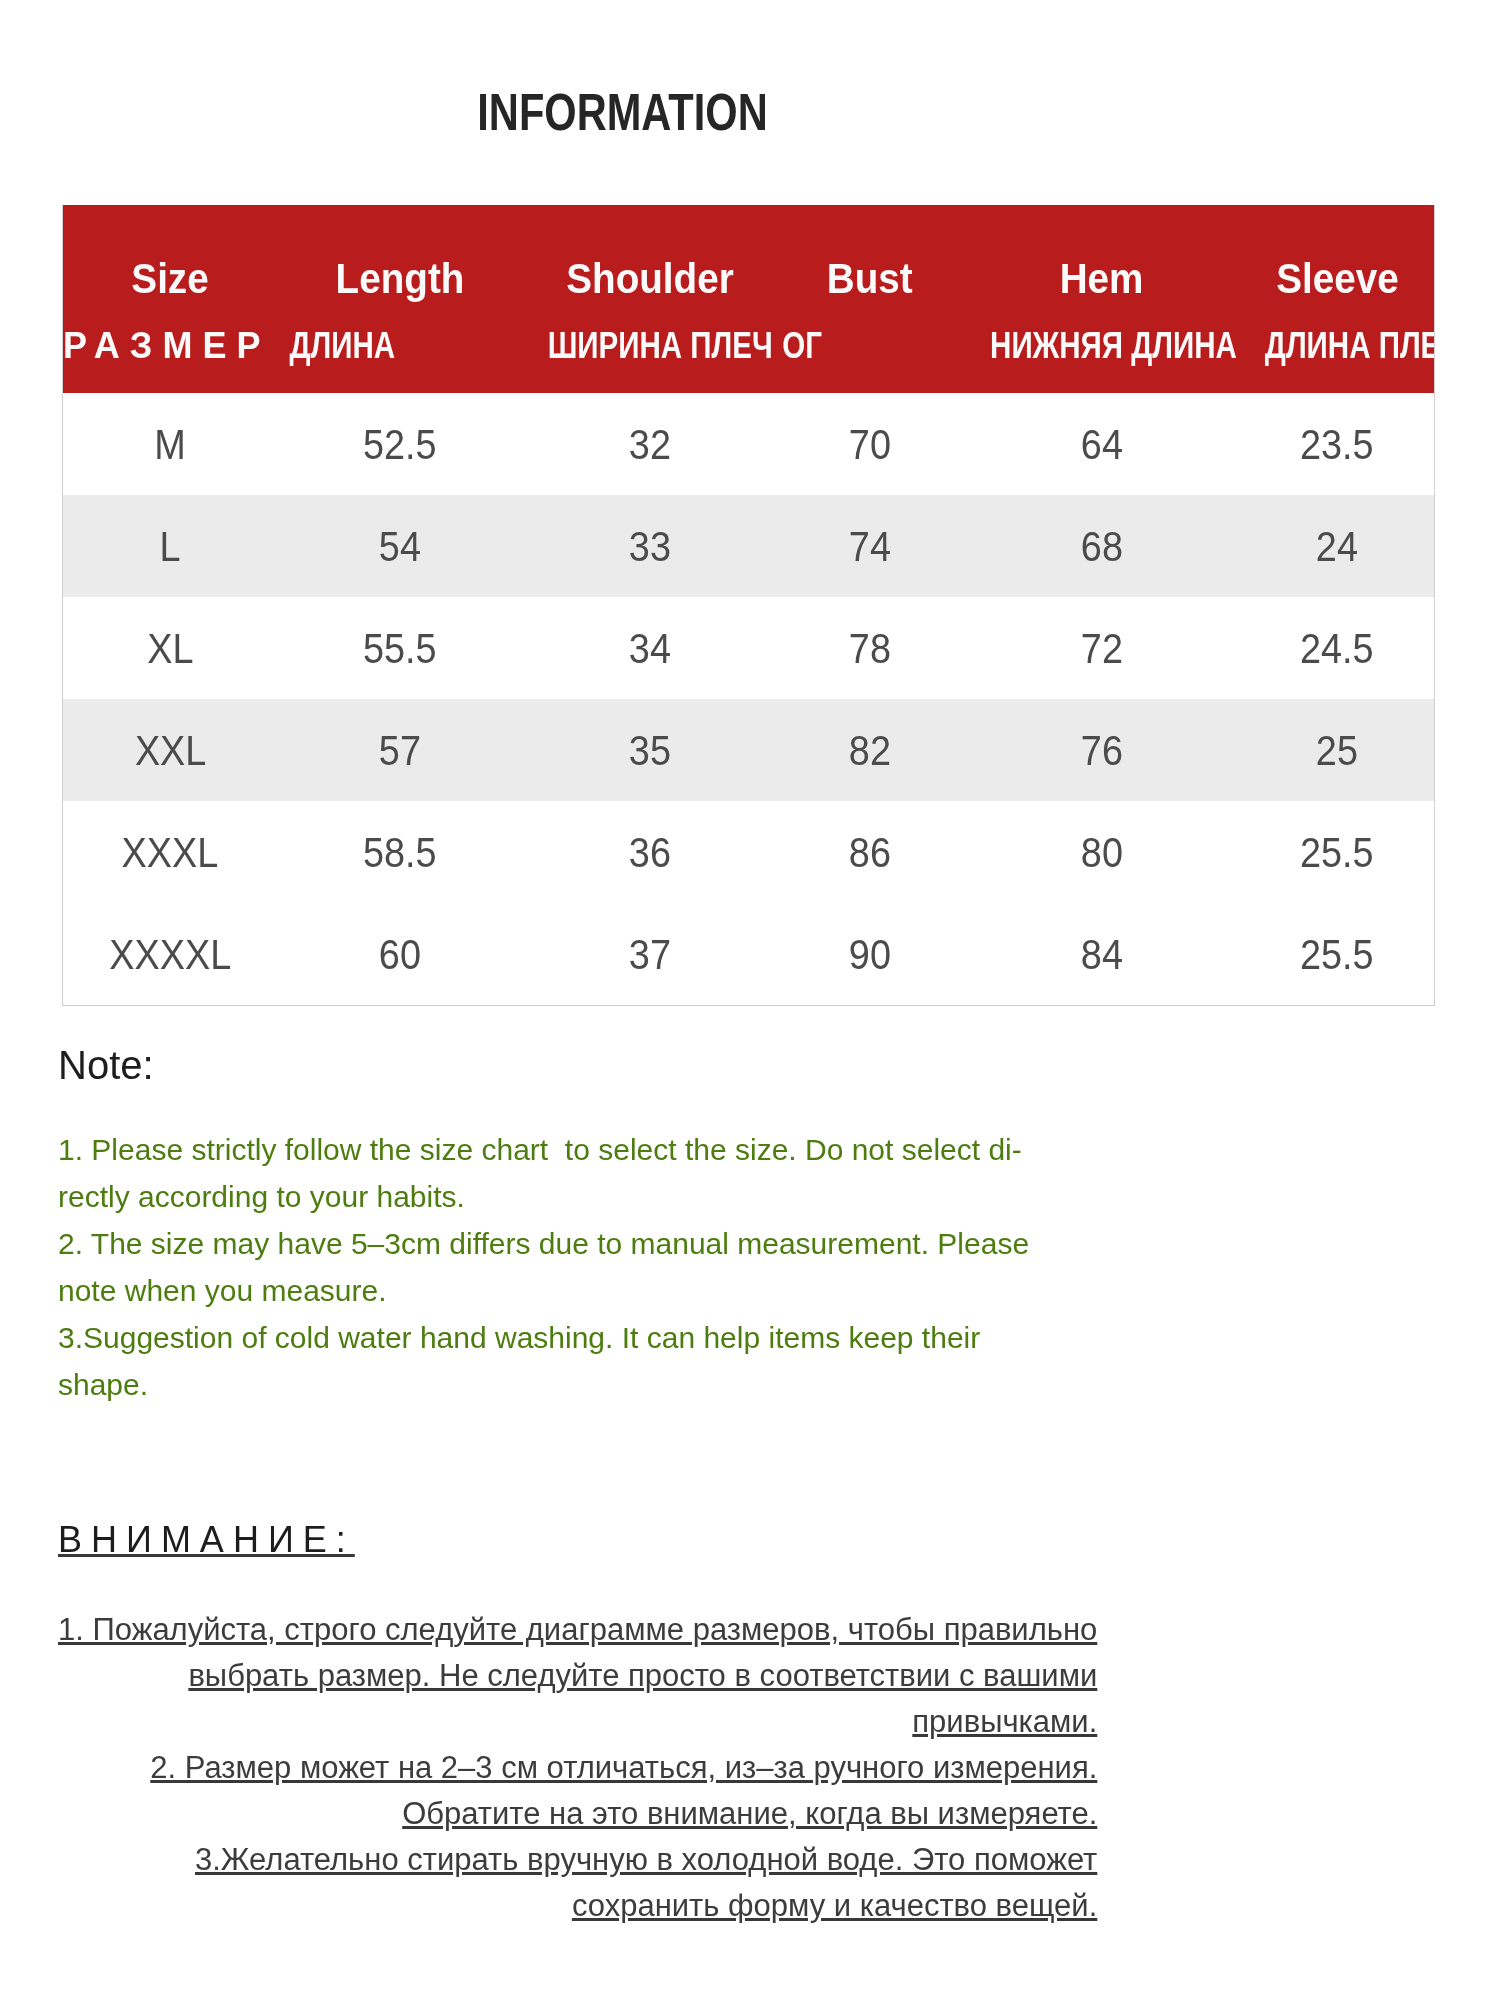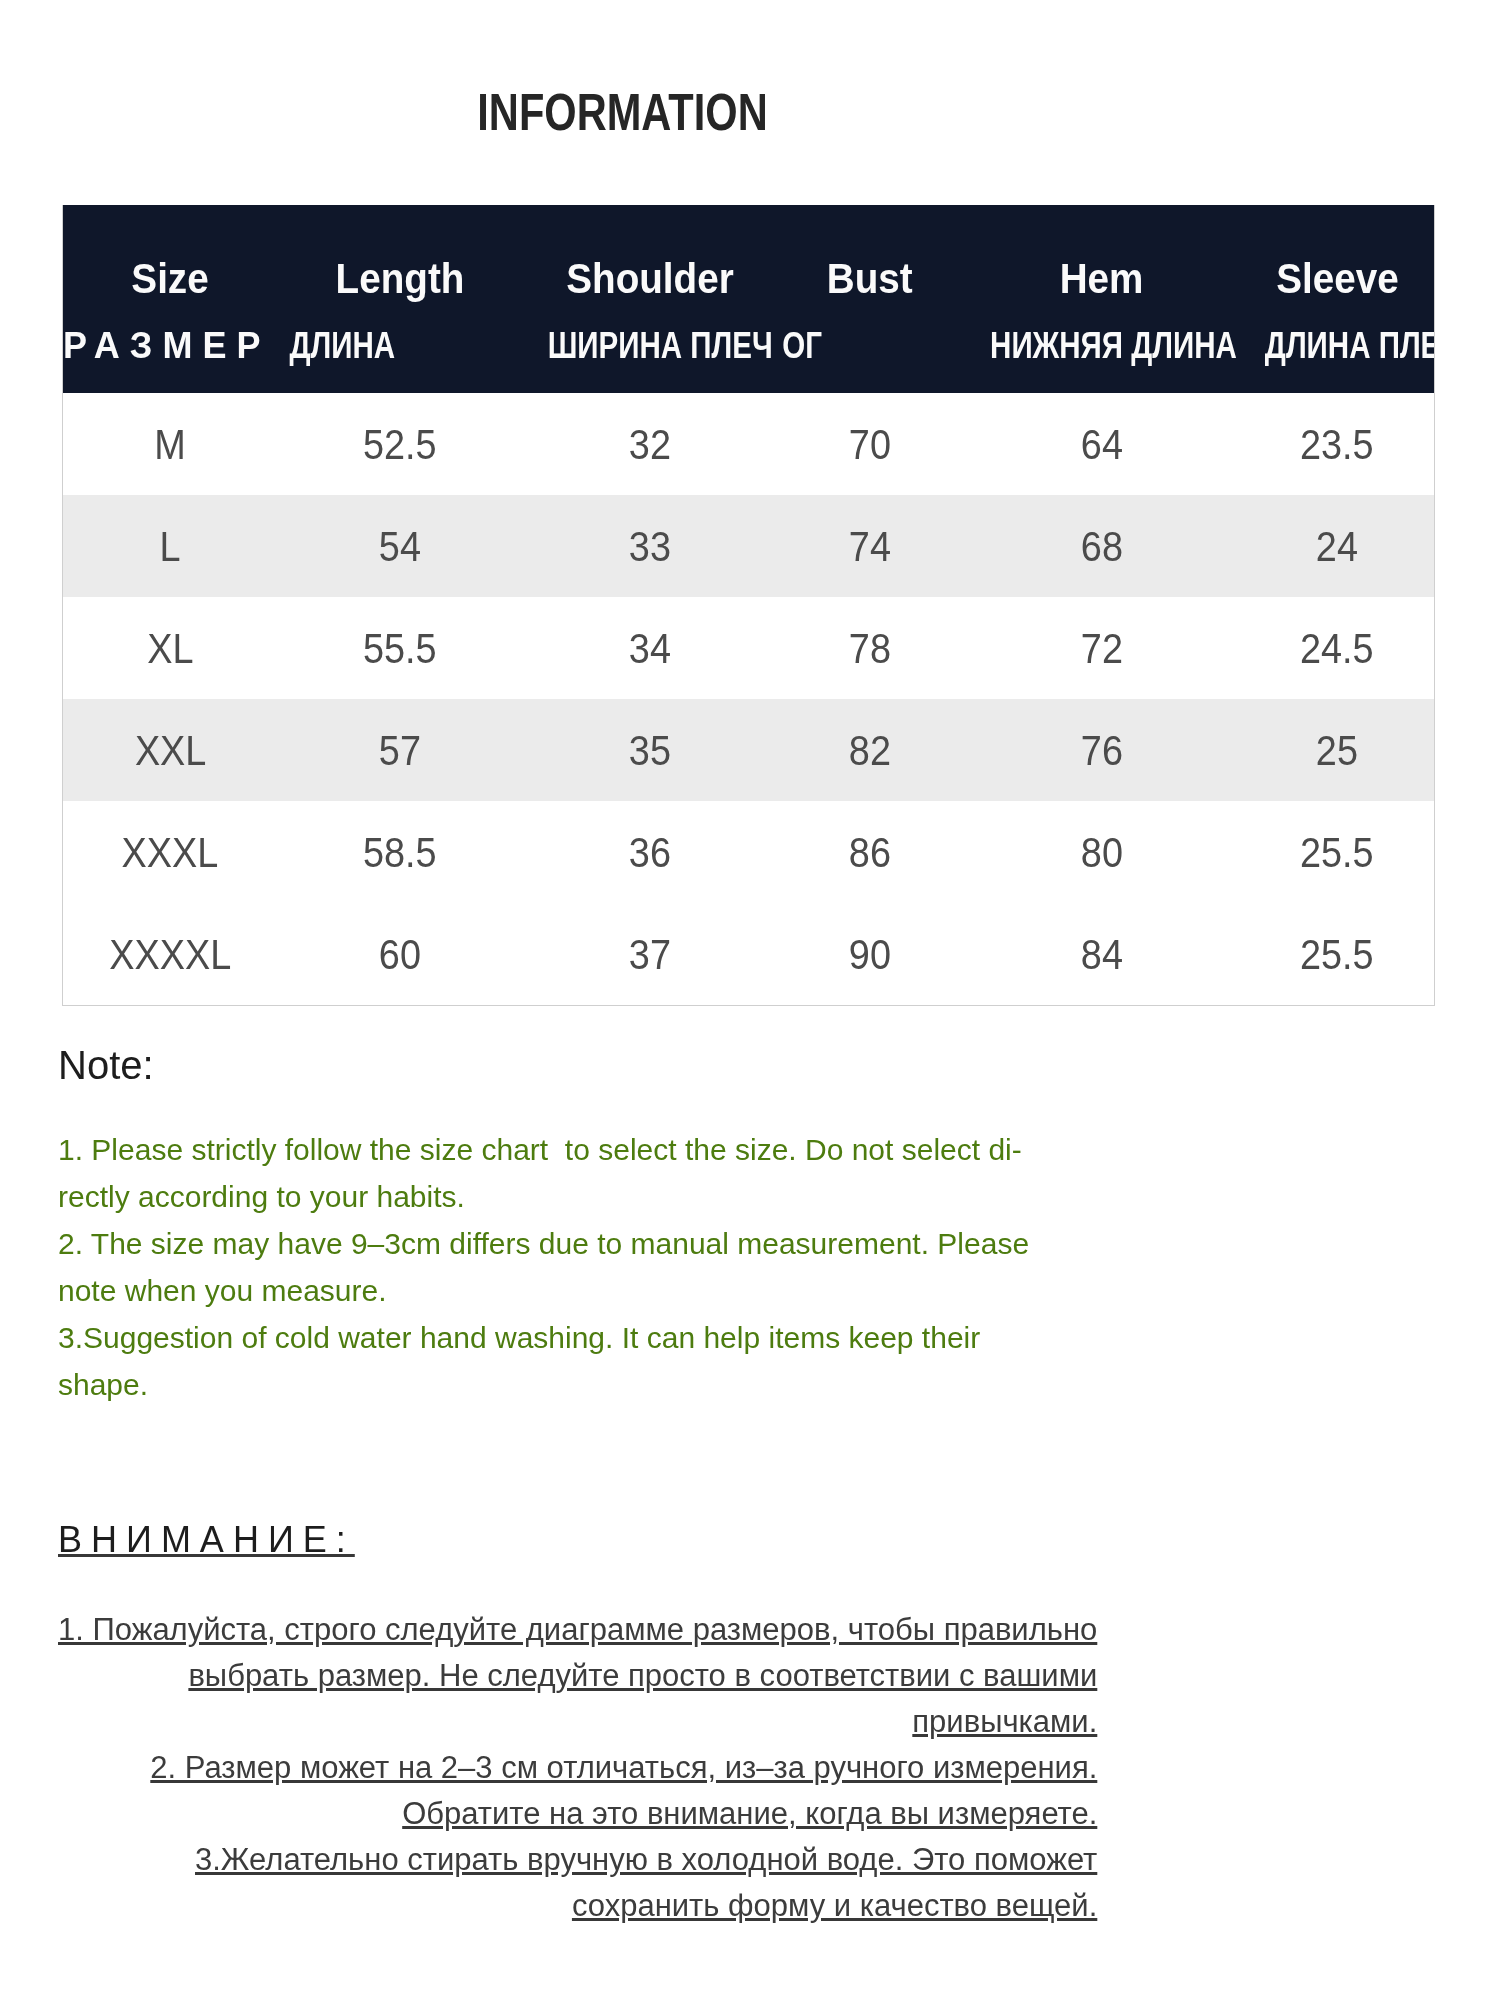--- a/index.html
+++ b/index.html
@@ -25,21 +25,21 @@
   table.size-table {
     position: absolute; left: 62px; top: 185px;
     width: 1372px; border-collapse: collapse; table-layout: fixed;
     border-left: 1px solid #cfcfcf;
     border-right: 1px solid #cfcfcf;
     border-bottom: 1px solid #cfcfcf;
   }
   col.c1 { width: 215px; } col.c2 { width: 245px; } col.c3 { width: 255px; }
   col.c4 { width: 185px; } col.c5 { width: 278px; } col.c6 { width: 194px; }
 
-  thead th { background: #0f172a; color: #fafafa; font-weight: 400; padding: 0; overflow: hidden; }
+  thead th { background: #b91c1c; color: #fafafa; font-weight: 400; padding: 0; overflow: hidden; }
   tr.head-en th {
     height: 98px; vertical-align: bottom; padding-bottom: 14px;
     font-size: 42px; font-weight: 700; text-align: center;
   }
   tr.head-en th .cond { display: inline-block; transform: scaleX(0.92); white-space: pre; }
   tr.head-ru th {
     height: 68px; vertical-align: top; padding-top: 8px;
     font-size: 36px; font-weight: 700; text-align: left;
   }
   tr.head-ru th .cond { display: inline-block; transform: scaleX(0.82); white-space: pre; }
@@ -158,21 +158,21 @@
         <td><span class="cond">25.5</span></td>
       </tr>
     </tbody>
   </table>
 
   <div class="note-en">
     <div class="note-heading">Note:</div>
     <div class="lines">
       <div class="line">1. Please strictly follow the size chart  to select the size. Do not select di-</div>
       <div class="line">rectly according to your habits.</div>
-      <div class="line">2. The size may have 9–3cm differs due to manual measurement. Please</div>
+      <div class="line">2. The size may have 5–3cm differs due to manual measurement. Please</div>
       <div class="line">note when you measure.</div>
       <div class="line">3.Suggestion of cold water hand washing. It can help items keep their</div>
       <div class="line">shape.</div>
     </div>
   </div>
 
   <div class="note-ru">
     <div class="note-heading">ВНИМАНИЕ:</div>
     <div class="lines">
       <div class="line">1. Пожалуйста, строго следуйте диаграмме размеров, чтобы правильно</div>

